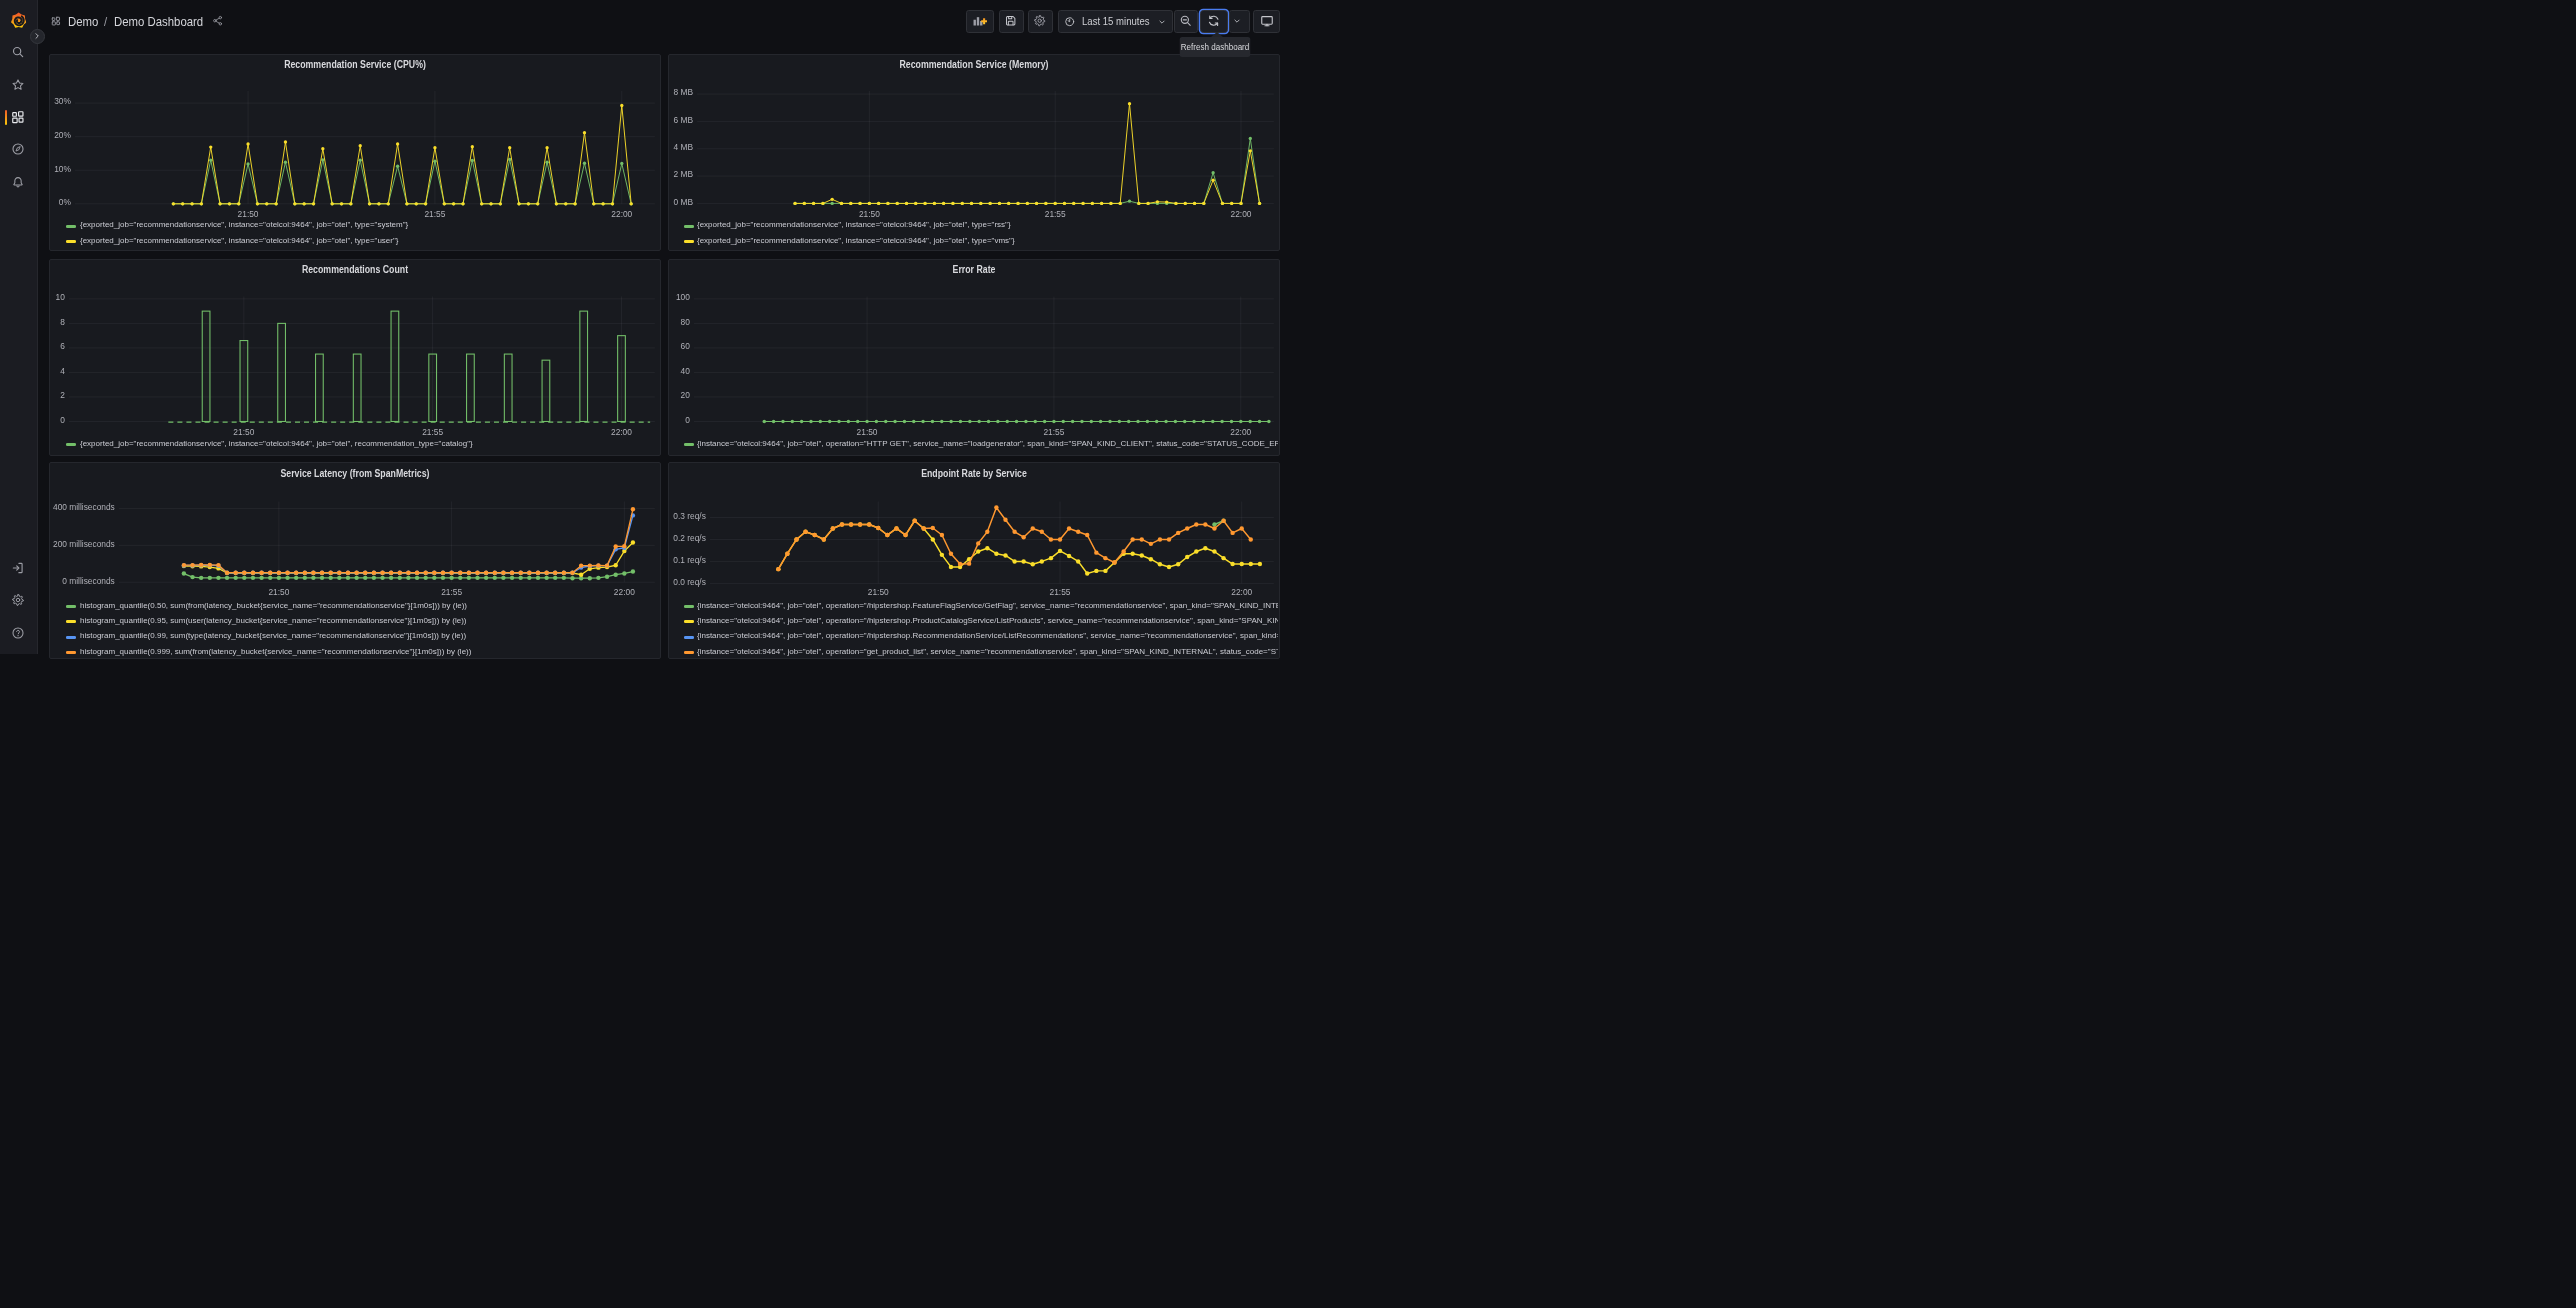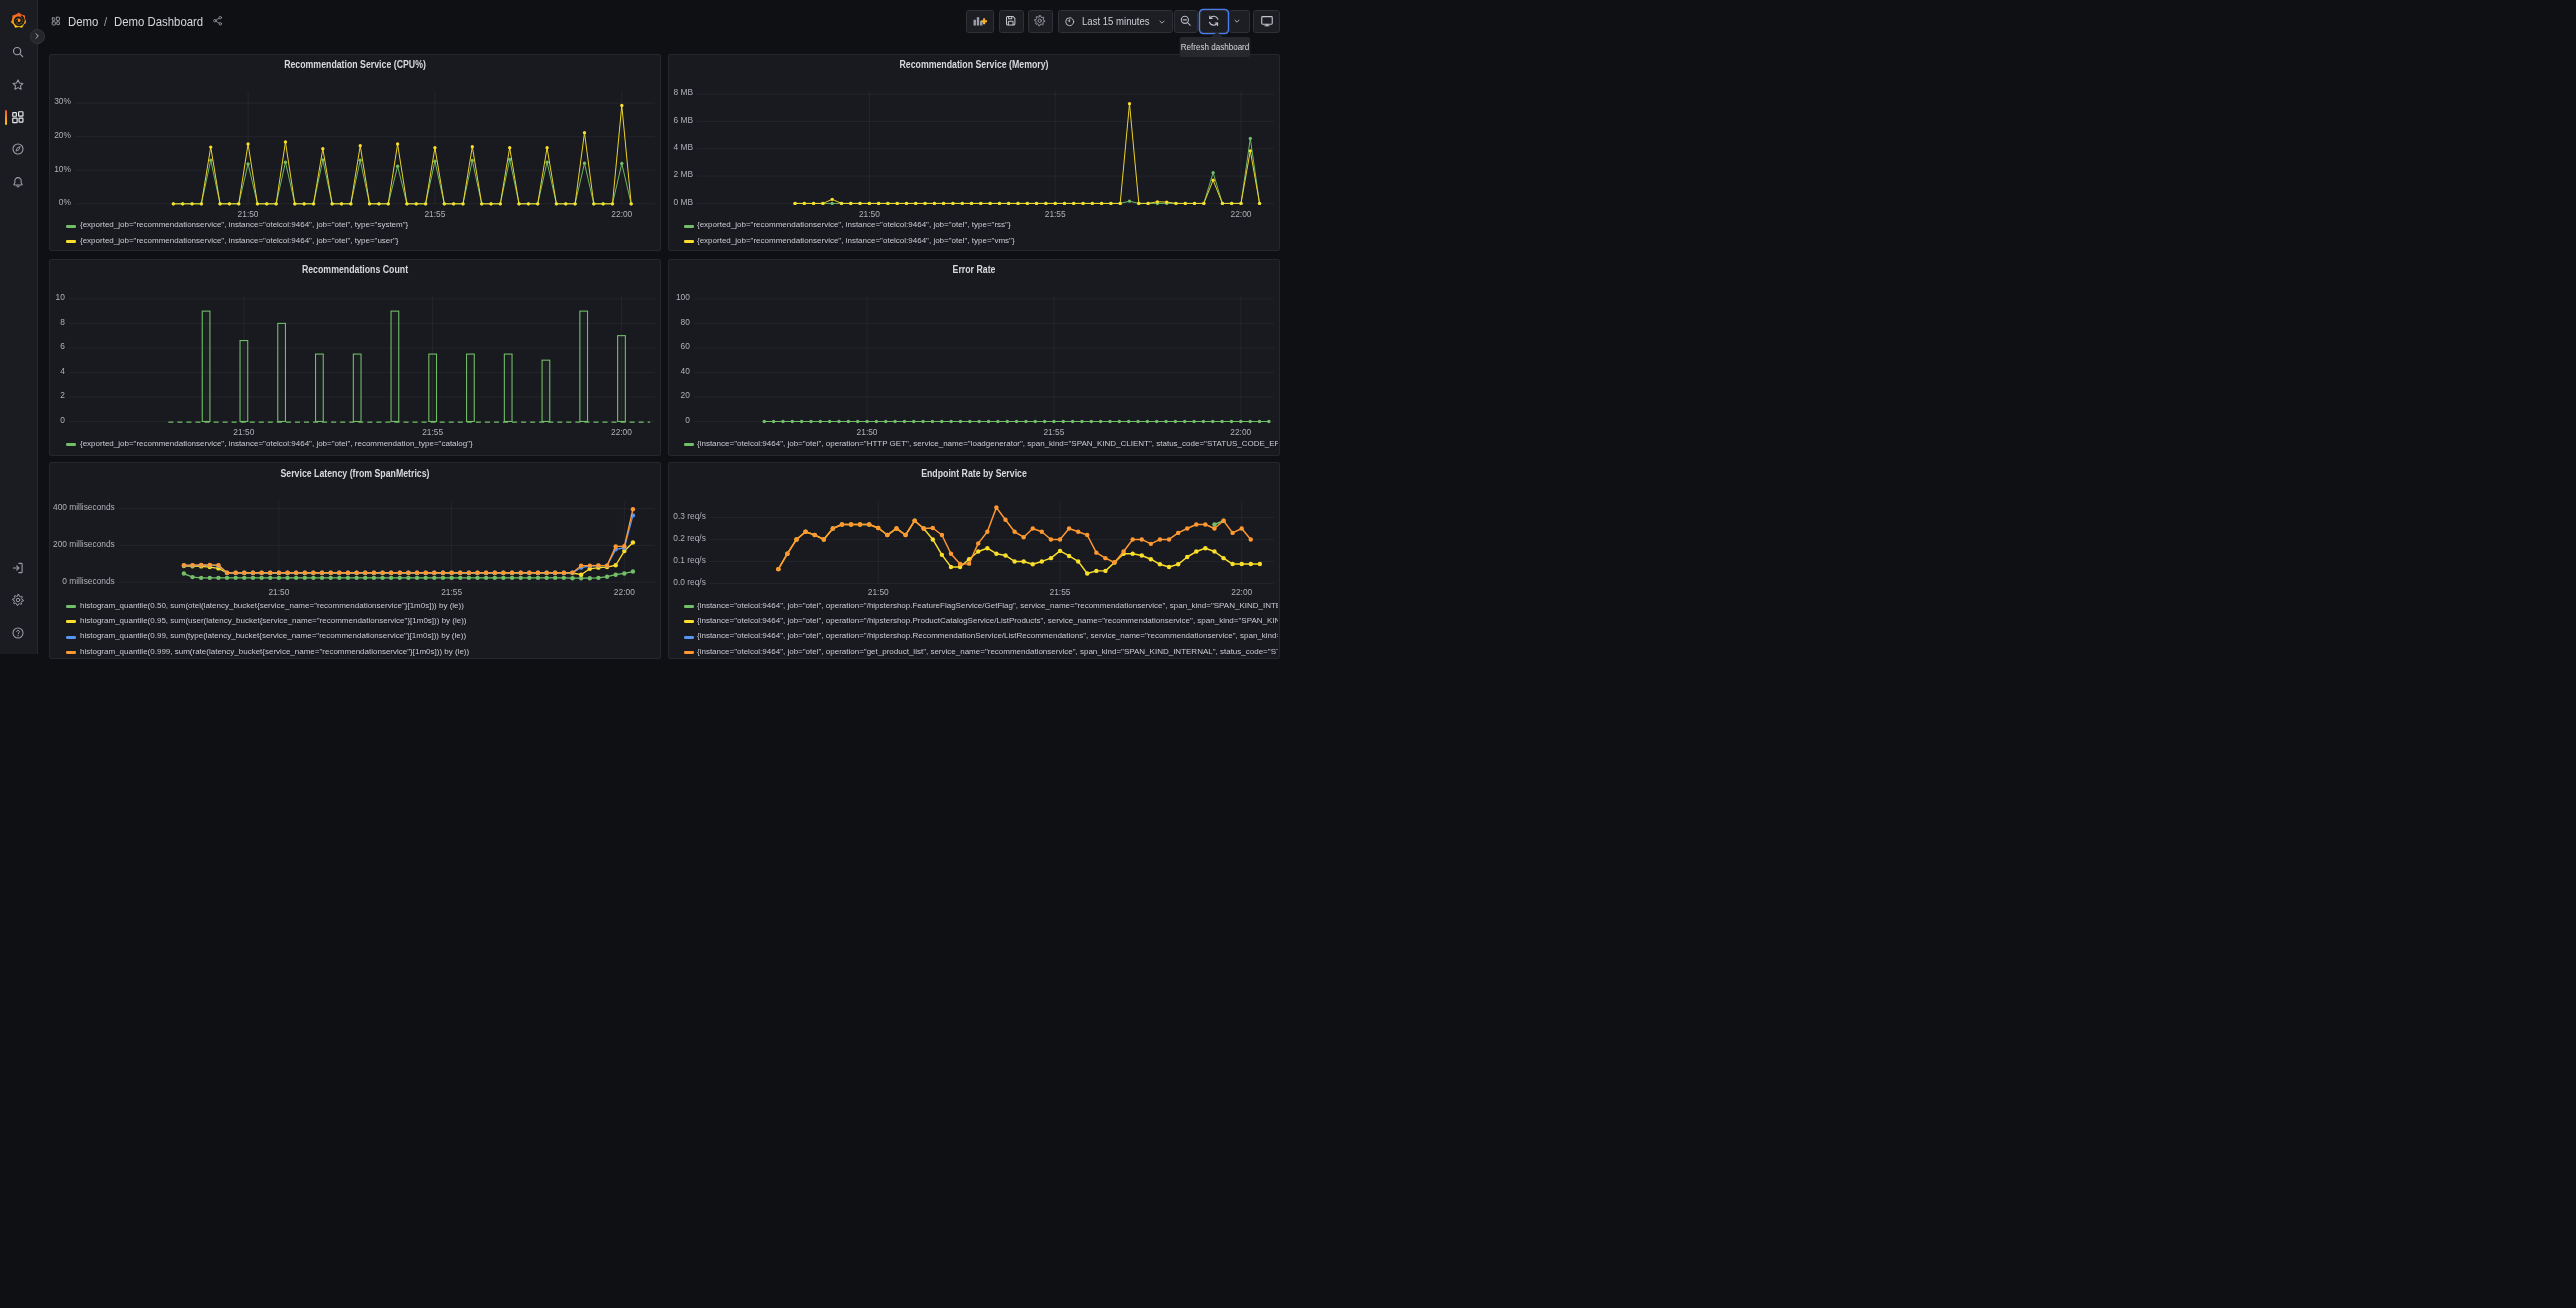--- a/index.html
+++ b/index.html
@@ -856,27 +856,27 @@
     <div style="position:absolute;left:80px;top:236px;height:11.4px;width:579px;overflow:hidden;white-space:nowrap;font-size:8px;color:#cccdd4">{exported_job="recommendationservice", instance="otelcol:9464", job="otel", type="user"}</div>
 <div style="position:absolute;left:684px;top:225px;width:9.7px;height:2.6px;border-radius:1.3px;background:#73bf69"></div>
     <div style="position:absolute;left:697px;top:220px;height:11.4px;width:581px;overflow:hidden;white-space:nowrap;font-size:8px;color:#cccdd4">{exported_job="recommendationservice", instance="otelcol:9464", job="otel", type="rss"}</div>
     <div style="position:absolute;left:684px;top:240px;width:9.7px;height:2.6px;border-radius:1.3px;background:#fade2a"></div>
     <div style="position:absolute;left:697px;top:236px;height:11.4px;width:581px;overflow:hidden;white-space:nowrap;font-size:8px;color:#cccdd4">{exported_job="recommendationservice", instance="otelcol:9464", job="otel", type="vms"}</div>
 <div style="position:absolute;left:66px;top:443px;width:9.7px;height:2.6px;border-radius:1.3px;background:#73bf69"></div>
     <div style="position:absolute;left:80px;top:439px;height:11.4px;width:579px;overflow:hidden;white-space:nowrap;font-size:8px;color:#cccdd4">{exported_job="recommendationservice", instance="otelcol:9464", job="otel", recommendation_type="catalog"}</div>
 <div style="position:absolute;left:684px;top:443px;width:9.7px;height:2.6px;border-radius:1.3px;background:#73bf69"></div>
     <div style="position:absolute;left:697px;top:439px;height:11.4px;width:581px;overflow:hidden;white-space:nowrap;font-size:8px;color:#cccdd4">{instance="otelcol:9464", job="otel", operation="HTTP GET", service_name="loadgenerator", span_kind="SPAN_KIND_CLIENT", status_code="STATUS_CODE_ERROR"}</div>
 <div style="position:absolute;left:66px;top:605px;width:9.7px;height:2.6px;border-radius:1.3px;background:#73bf69"></div>
-    <div style="position:absolute;left:80px;top:601px;height:11.4px;width:579px;overflow:hidden;white-space:nowrap;font-size:8px;color:#cccdd4">histogram_quantile(0.50, sum(otel(latency_bucket{service_name="recommendationservice"}[1m0s])) by (le))</div>
+    <div style="position:absolute;left:80px;top:601px;height:11.4px;width:579px;overflow:hidden;white-space:nowrap;font-size:8px;color:#cccdd4">histogram_quantile(0.50, sum(from(latency_bucket{service_name="recommendationservice"}[1m0s])) by (le))</div>
     <div style="position:absolute;left:66px;top:620px;width:9.7px;height:2.6px;border-radius:1.3px;background:#fade2a"></div>
     <div style="position:absolute;left:80px;top:616px;height:11.4px;width:579px;overflow:hidden;white-space:nowrap;font-size:8px;color:#cccdd4">histogram_quantile(0.95, sum(user(latency_bucket{service_name="recommendationservice"}[1m0s])) by (le))</div>
     <div style="position:absolute;left:66px;top:636px;width:9.7px;height:2.6px;border-radius:1.3px;background:#5794f2"></div>
     <div style="position:absolute;left:80px;top:631px;height:11.4px;width:579px;overflow:hidden;white-space:nowrap;font-size:8px;color:#cccdd4">histogram_quantile(0.99, sum(type(latency_bucket{service_name="recommendationservice"}[1m0s])) by (le))</div>
     <div style="position:absolute;left:66px;top:651px;width:9.7px;height:2.6px;border-radius:1.3px;background:#ff9830"></div>
-    <div style="position:absolute;left:80px;top:647px;height:11.4px;width:579px;overflow:hidden;white-space:nowrap;font-size:8px;color:#cccdd4">histogram_quantile(0.999, sum(rate(latency_bucket{service_name="recommendationservice"}[1m0s])) by (le))</div>
+    <div style="position:absolute;left:80px;top:647px;height:11.4px;width:579px;overflow:hidden;white-space:nowrap;font-size:8px;color:#cccdd4">histogram_quantile(0.999, sum(from(latency_bucket{service_name="recommendationservice"}[1m0s])) by (le))</div>
 <div style="position:absolute;left:684px;top:605px;width:9.7px;height:2.6px;border-radius:1.3px;background:#73bf69"></div>
     <div style="position:absolute;left:697px;top:601px;height:11.4px;width:581px;overflow:hidden;white-space:nowrap;font-size:8px;color:#cccdd4">{instance="otelcol:9464", job="otel", operation="/hipstershop.FeatureFlagService/GetFlag", service_name="recommendationservice", span_kind="SPAN_KIND_INTERNAL", status_code="STATUS_CODE_UNSET"}</div>
     <div style="position:absolute;left:684px;top:620px;width:9.7px;height:2.6px;border-radius:1.3px;background:#fade2a"></div>
     <div style="position:absolute;left:697px;top:616px;height:11.4px;width:581px;overflow:hidden;white-space:nowrap;font-size:8px;color:#cccdd4">{instance="otelcol:9464", job="otel", operation="/hipstershop.ProductCatalogService/ListProducts", service_name="recommendationservice", span_kind="SPAN_KIND_CLIENT", status_code="STATUS_CODE_UNSET"}</div>
     <div style="position:absolute;left:684px;top:636px;width:9.7px;height:2.6px;border-radius:1.3px;background:#5794f2"></div>
     <div style="position:absolute;left:697px;top:631px;height:11.4px;width:581px;overflow:hidden;white-space:nowrap;font-size:8px;color:#cccdd4">{instance="otelcol:9464", job="otel", operation="/hipstershop.RecommendationService/ListRecommendations", service_name="recommendationservice", span_kind="SPAN_KIND_SERVER", status_code="STATUS_CODE_UNSET"}</div>
     <div style="position:absolute;left:684px;top:651px;width:9.7px;height:2.6px;border-radius:1.3px;background:#ff9830"></div>
     <div style="position:absolute;left:697px;top:647px;height:11.4px;width:581px;overflow:hidden;white-space:nowrap;font-size:8px;color:#cccdd4">{instance="otelcol:9464", job="otel", operation="get_product_list", service_name="recommendationservice", span_kind="SPAN_KIND_INTERNAL", status_code="STATUS_CODE_UNSET"}</div>
 </div>
 

